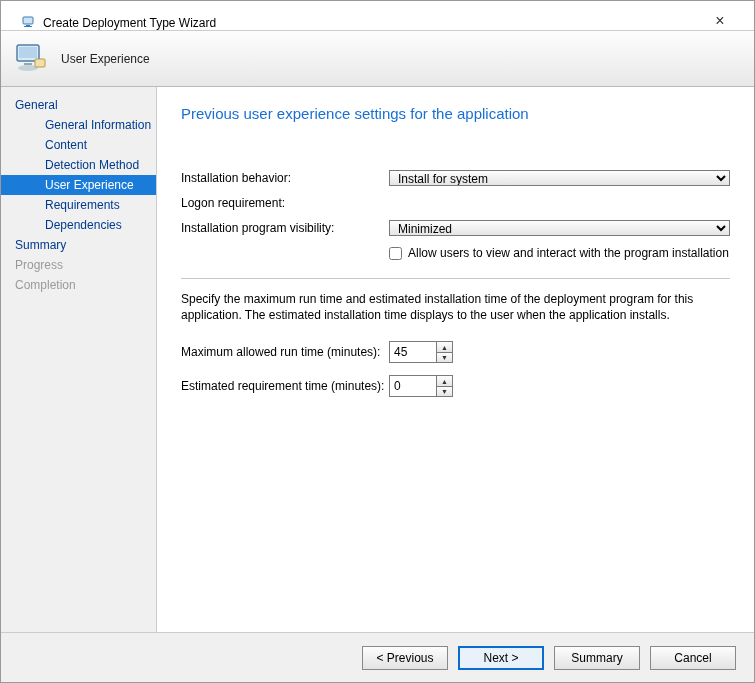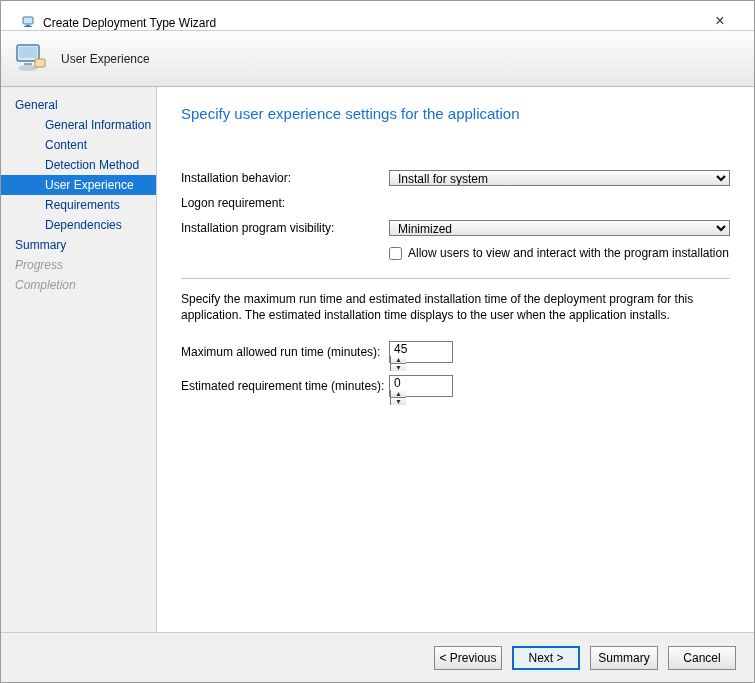--- a/index.html
+++ b/index.html
@@ -9,39 +9,39 @@
     .titlebar .title { flex: 1; color: #000; }
     .titlebar .close { width: 28px; text-align: center; font-size: 16px; color: #333; cursor: pointer; }
     .header { display: flex; align-items: center; height: 56px; padding: 0 12px; background: linear-gradient(#fdfdfd,#e8e8e8); border-bottom: 1px solid #bbb; }
     .header .icon-lg { width: 36px; height: 36px; margin-right: 12px; }
     .header .subtitle { color: #222; }
     .content { flex: 1; display: flex; min-height: 0; }
     .sidebar { width: 156px; background: #f0f0f0; border-right: 1px solid #ccc; padding-top: 8px; }
     .sidebar .item { padding: 3px 8px 3px 14px; color: #003a8f; cursor: pointer; white-space: nowrap; }
     .sidebar .item.child { padding-left: 44px; }
     .sidebar .item.selected { background: #1a7bd8; color: #fff; }
-    .sidebar .item.disabled { color: #9a9a9a; cursor: default; font-style: italic; }
+    .sidebar .item.disabled { color: #9a9a9a; cursor: default; }
     .main { flex: 1; padding: 18px 24px; position: relative; overflow: auto; }
     .page-title { color: #1a6fd4; font-size: 15px; margin-bottom: 48px; }
     .form-row { display: flex; align-items: center; margin-bottom: 10px; }
     .form-row .label { width: 208px; color: #000; }
     .form-row select { flex: 1; height: 16px; border: 1px solid #7a7a7a; background: linear-gradient(#fdfdfd,#e5e5e5); padding: 0 4px; }
     .chk-row { margin: 8px 0 0 208px; display: flex; align-items: center; gap: 6px; }
     .chk-row input[type=checkbox] { width: 13px; height: 13px; }
     .divider { border: none; border-top: 1px solid #c8c8c8; margin: 18px 0 12px 0; }
     .desc { color: #000; line-height: 1.35; margin-bottom: 18px; }
     .num-row { display: flex; align-items: center; margin-bottom: 12px; }
     .num-row .label { width: 208px; color: #000; }
-    .spinner { display: flex; width: 64px; height: 22px; border: 1px solid #7a7a7a; flex-direction: column; }
+    .spinner { display: flex; width: 64px; height: 22px; border: 1px solid #7a7a7a; }
     .spinner input { flex: 1; border: none; padding: 0 4px; outline: none; width: 44px; }
     .spinner .btns { width: 16px; display: flex; flex-direction: column; border-left: 1px solid #7a7a7a; }
     .spinner .btn { flex: 1; background: linear-gradient(#fdfdfd,#e5e5e5); display: flex; align-items: center; justify-content: center; font-size: 7px; color: #333; cursor: pointer; }
     .spinner .btn:first-child { border-bottom: 1px solid #7a7a7a; }
     .footer { height: 50px; border-top: 1px solid #ccc; background: #f0f0f0; display: flex; align-items: center; justify-content: flex-end; padding: 0 18px; gap: 10px; }
-    .footer button { width: 68px; height: 24px; background: linear-gradient(#fdfdfd,#e3e3e3); border: 1px solid #888; cursor: pointer; }
+    .footer button { width: 86px; height: 24px; background: linear-gradient(#fdfdfd,#e3e3e3); border: 1px solid #888; cursor: pointer; }
     .footer button.primary { border: 2px solid #0a6cce; background: #e9f2fb; }
   </style>
 </head>
 <body>
 
 <div class="titlebar">
   <svg class="icon-sm" viewBox="0 0 16 16">
     <rect x="2" y="3" width="10" height="7" rx="1" fill="#cde4f7" stroke="#3a7ab5"></rect>
     <rect x="5" y="11" width="4" height="1" fill="#3a7ab5"></rect>
     <rect x="3" y="12" width="8" height="1" fill="#3a7ab5"></rect>
@@ -68,21 +68,21 @@
       <div class="item child">Content</div>
       <div class="item child">Detection Method</div>
       <div class="item child selected">User Experience</div>
       <div class="item child">Requirements</div>
       <div class="item child">Dependencies</div>
       <div class="item">Summary</div>
       <div class="item disabled">Progress</div>
       <div class="item disabled">Completion</div>
     </div>
   <div class="main">
-    <div class="page-title">Specify user experience settings for the application</div>
+    <div class="page-title">Previous user experience settings for the application</div>
 
     <div class="form-row">
       <span class="label">Installation behavior:</span>
       <select>
         <option>Install for system</option>
       </select>
     </div>
     <div class="form-row">
       <span class="label">Logon requirement:</span>
     </div>

